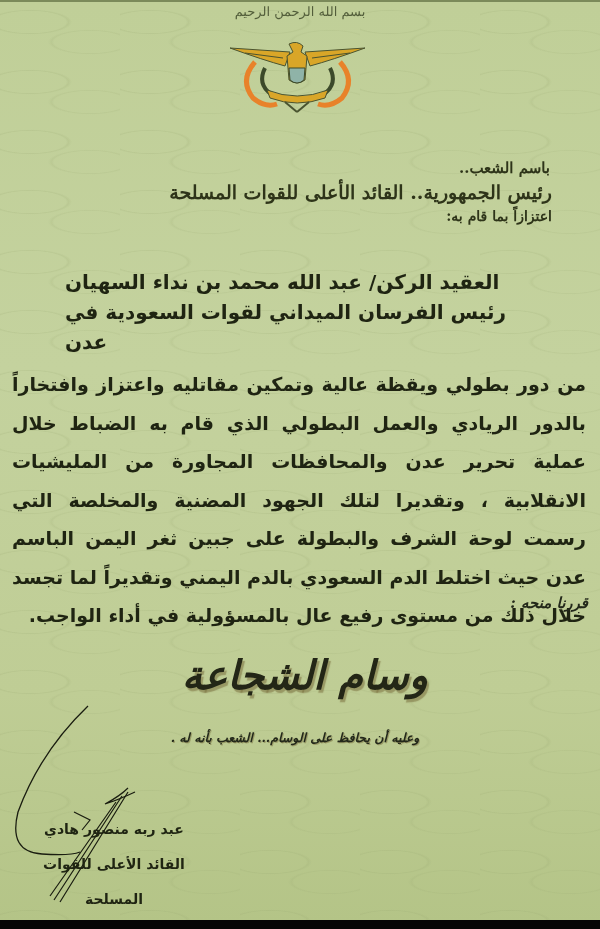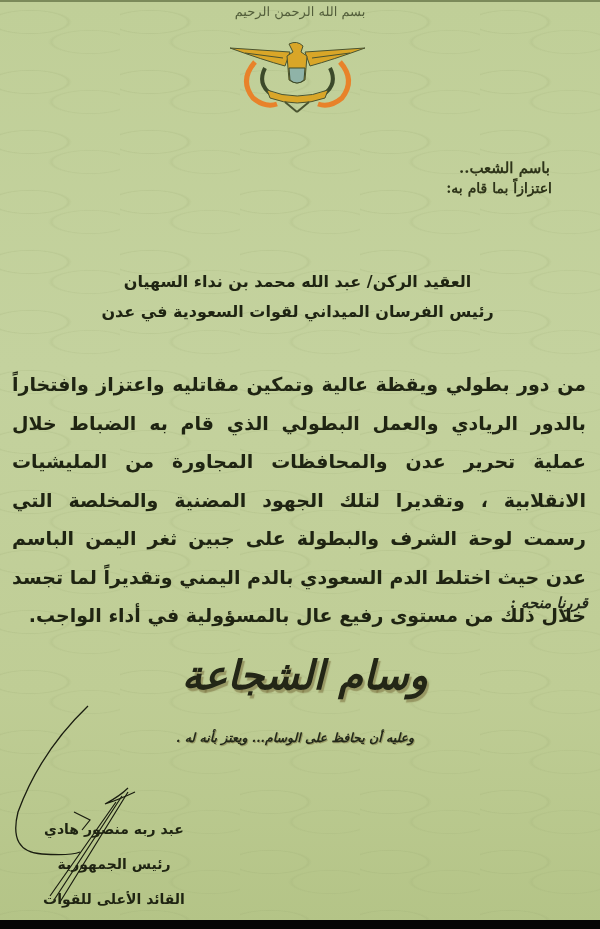--- a/index.html
+++ b/index.html
@@ -58,25 +58,25 @@
     }
     .header-block .l1 { font-size: 15px; line-height: 20px; font-weight: bold; padding-right: 2px;}
     .header-block .l2 { font-size: 19px; line-height: 28px; font-weight: bold; letter-spacing: 0.5px;}
     .header-block .l3 { font-size: 14px; line-height: 20px; font-weight: bold; text-align: right;}
     .recipient {
       position: absolute;
       right: 35px;
       top: 265px;
       width: 500px;
       direction: rtl;
-      text-align: center;
+      text-align: left;
       color: #1f2412;
       font-family: "DejaVu Sans", sans-serif;
       font-weight: bold;
-      font-size: 16px;
+      font-size: 20px;
       line-height: 30px;
     }
     .recipient .row { padding-right: 35px; }
     .body-text {
       position: absolute;
       right: 14px;
       top: 363px;
       width: 574px;
       direction: rtl;
       text-align: justify;
@@ -184,45 +184,45 @@
 
     <path d="M64 28 L80 28 L79 40 Q72 46 65 40 Z" fill="#8fb3a8" stroke="#3c4a2a" stroke-width="1"></path>
 
     <path d="M42 50 Q72 62 103 50 L100 58 Q72 68 45 58 Z" fill="#d9a628" stroke="#4a5430" stroke-width="1"></path>
 
     <path d="M60 62 L72 72 M84 62 L72 72" stroke="#4a5430" stroke-width="2"></path>
   </svg>
 
   <div class="header-block">
     <div class="l1">باسم الشعب..</div>
+    <div class="l2">رئيس الجمهورية.. القائد الأعلى للقوات المسلحة</div>
     <div class="l3">اعتزازاً بما قام به:</div>
   </div>
 
   <div class="recipient">
     <div class="row">العقيد الركن/ عبد الله محمد بن نداء السهيان</div>
     <div class="row">رئيس الفرسان الميداني لقوات السعودية في عدن</div>
   </div>
 
   <div class="body-text">
     <p>من دور بطولي ويقظة عالية وتمكين مقاتليه واعتزاز وافتخاراً بالدور الريادي والعمل البطولي الذي قام به الضباط خلال عملية تحرير عدن والمحافظات المجاورة من المليشيات الانقلابية ، وتقديرا لتلك الجهود المضنية والمخلصة التي رسمت لوحة الشرف والبطولة على جبين ثغر اليمن الباسم عدن حيث اختلط الدم السعودي بالدم اليمني وتقديراً لما تجسد خلال ذلك من مستوى رفيع عال بالمسؤولية في أداء الواجب.</p>
   </div>
 
   <div class="decided">قررنا منحه :</div>
 
   <div class="medal-title">وسام الشجاعة</div>
-  <div class="medal-sub">وعليه أن يحافظ على الوسام... ويعتز بأنه له .</div>
+  <div class="medal-sub">وعليه أن يحافظ على الوسام... الشعب بأنه له .</div>
 
   <svg class="signature-svg" viewBox="0 0 260 230">
     <path d="M88 14 Q40 60 18 120 Q8 160 42 162 Q70 164 80 160" fill="none" stroke="#1a1d10" stroke-width="1.3"></path>
     <path d="M135 100 Q118 108 105 112 Q120 104 128 96" fill="none" stroke="#1a1d10" stroke-width="1.2"></path>
     <path d="M128 100 L60 210 M122 104 L54 208 M116 110 L50 204" fill="none" stroke="#1a1d10" stroke-width="1.2"></path>
     <path d="M74 120 L90 128 L82 138" fill="none" stroke="#1a1d10" stroke-width="1.2"></path>
   </svg>
 
   <div class="signature-block">
     <div class="name">عبد ربه منصور هادي</div>
-    <div>رئيس الجمهورية</div>
     <div>القائد الأعلى للقوات المسلحة</div>
   </div>
 
 </div>
 
 <div class="bottom-bar"></div>
 
 </body></html>

